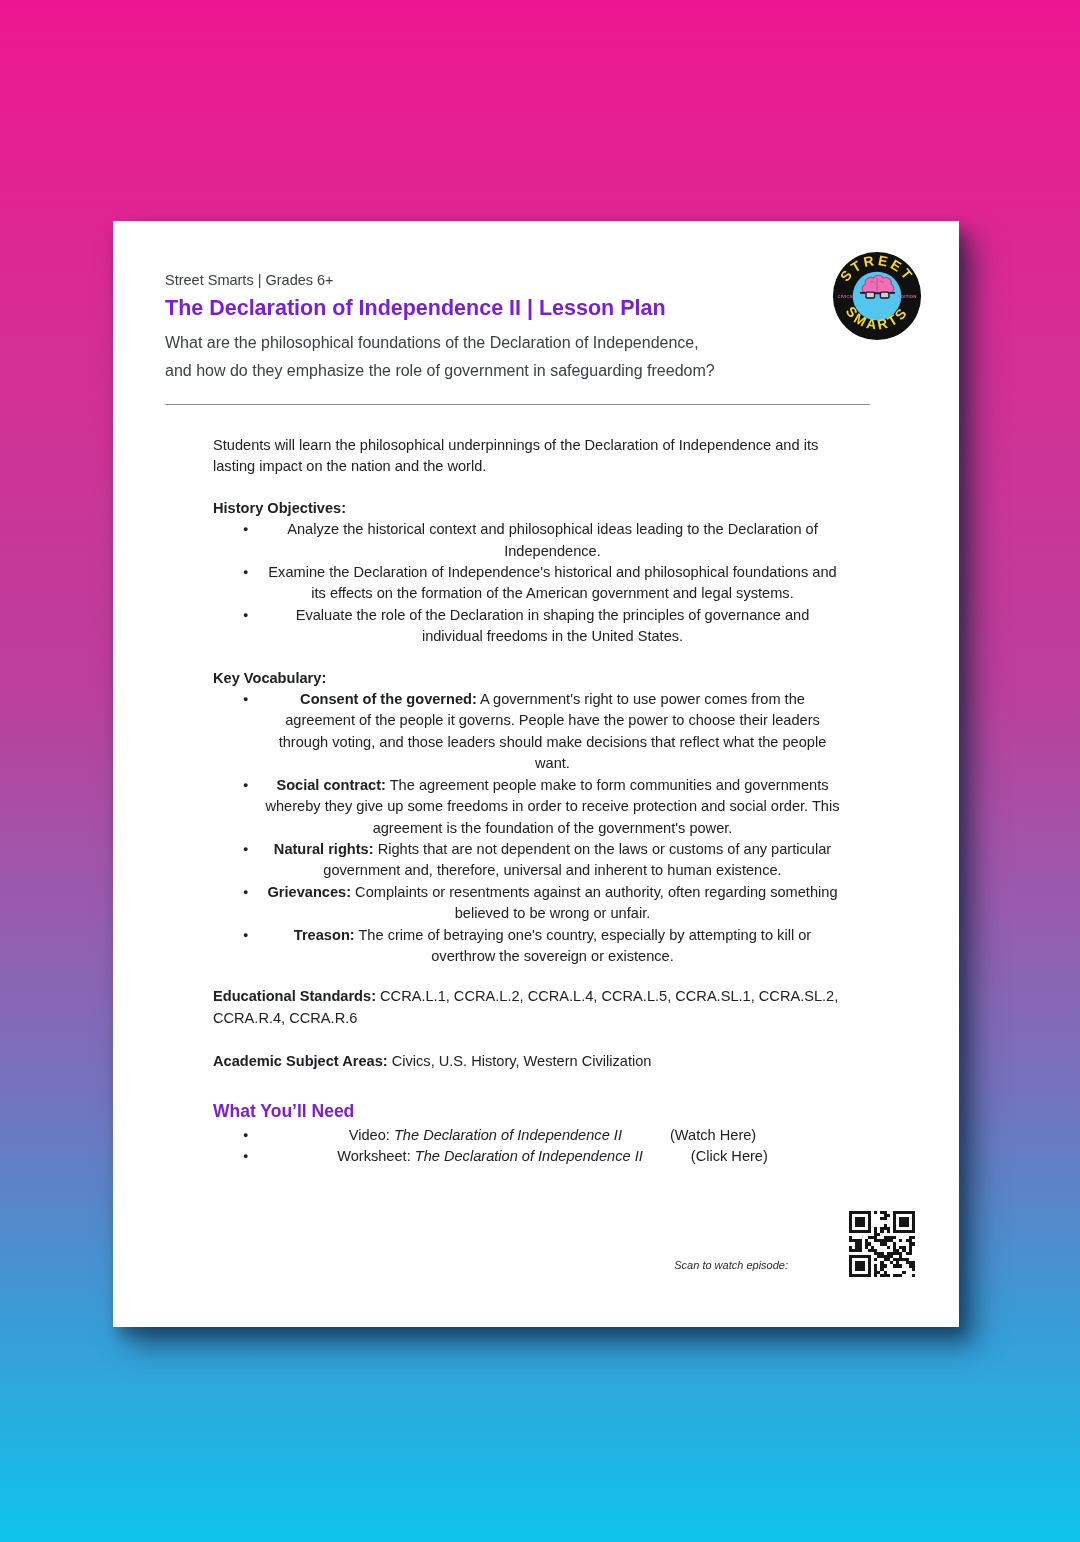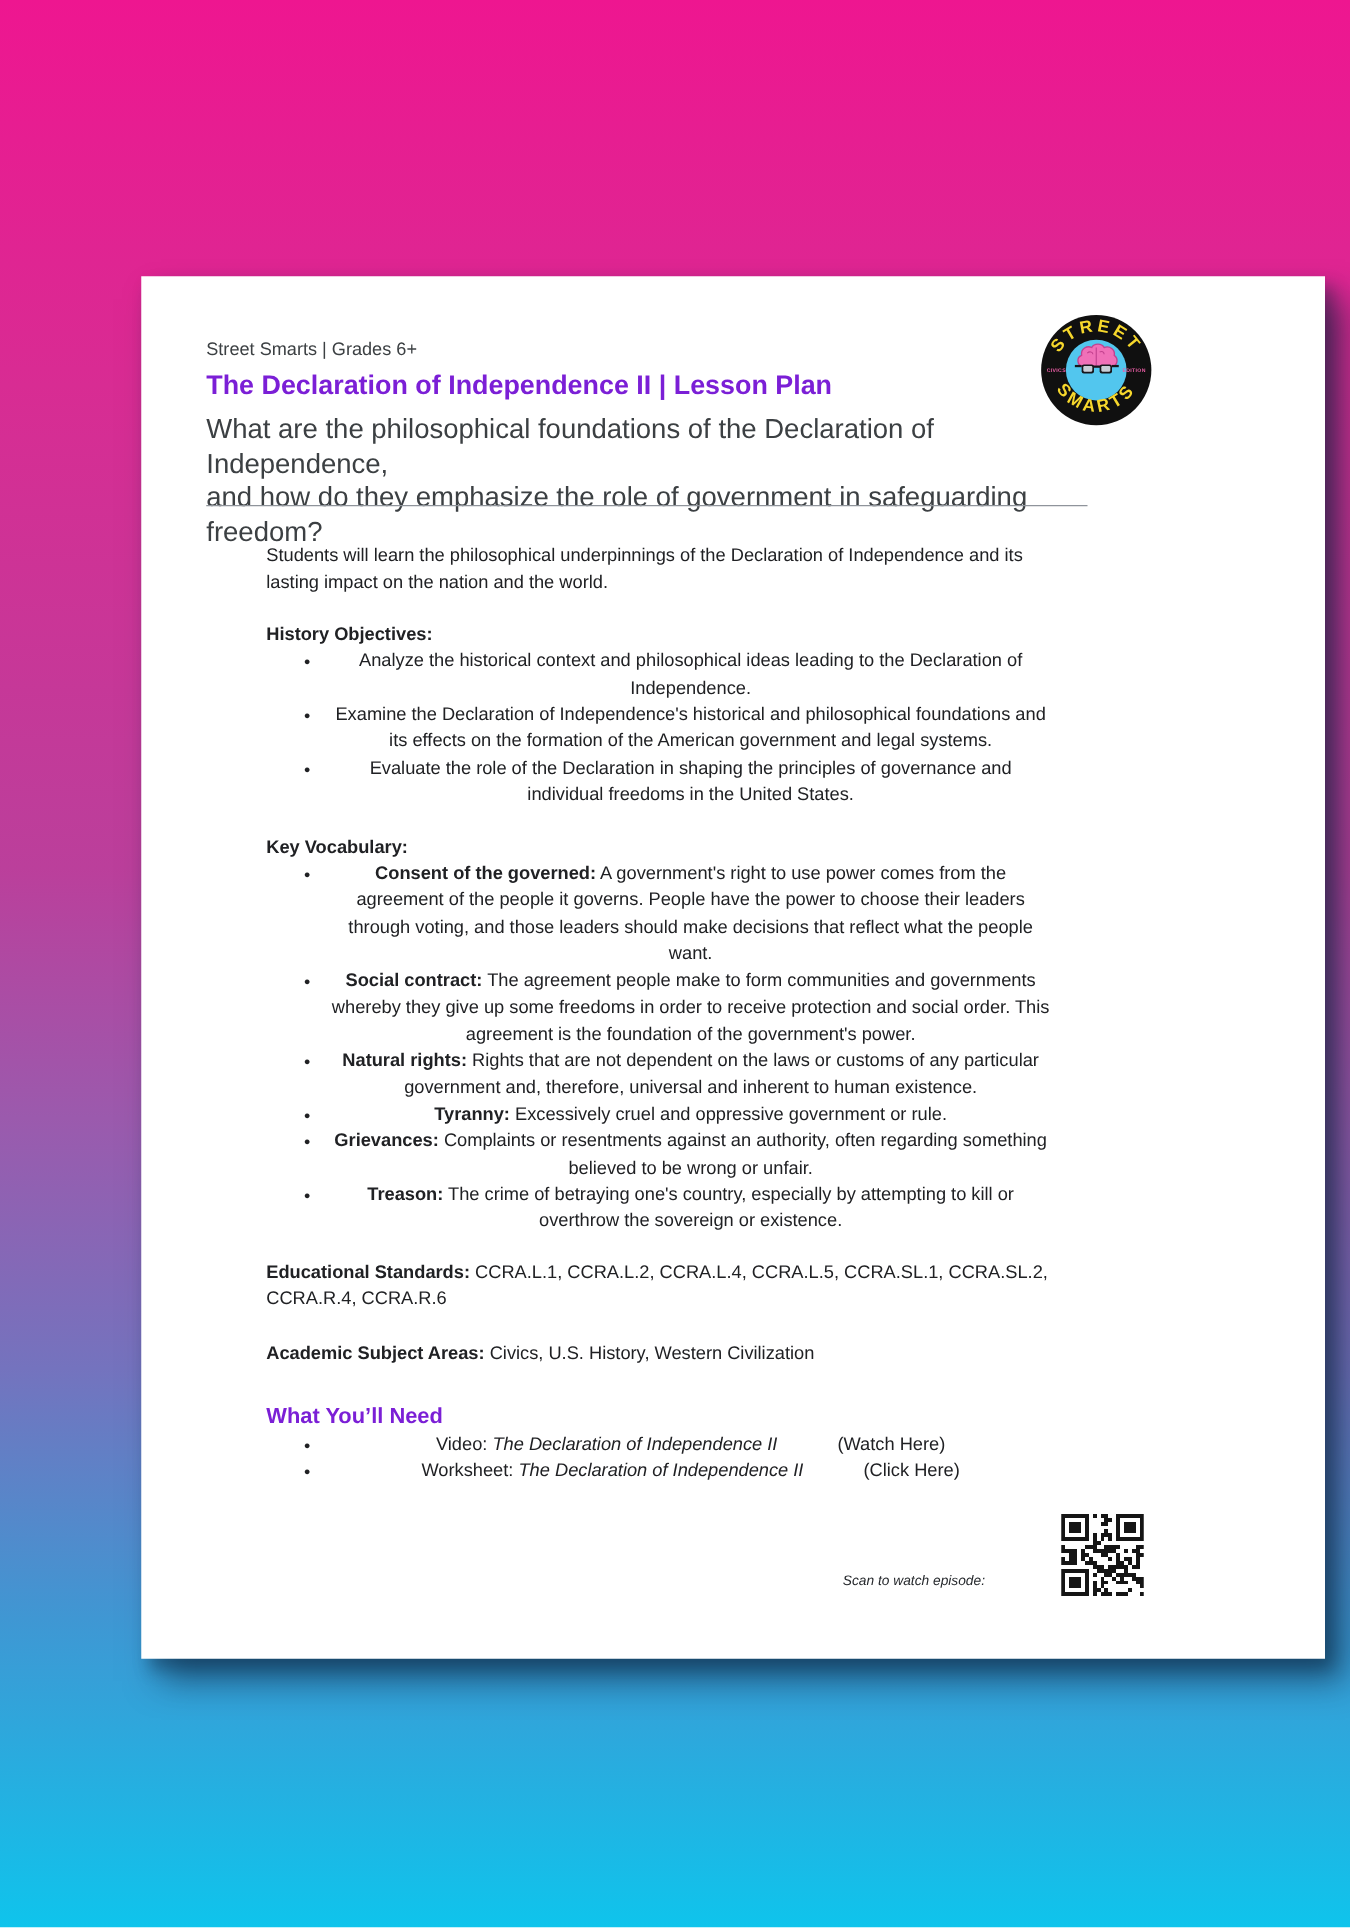--- a/index.html
+++ b/index.html
@@ -12,31 +12,31 @@
       var(--gradient_top) 0%,
       var(--gradient_pink) 20%,
       var(--gradient_magenta) 45%,
       var(--gradient_purple) 58%,
       var(--gradient_violet) 71%,
       var(--gradient_blue) 84%,
       var(--gradient_cyan) 100%);
   }
 
   .page{
-    position:absolute; left:113px; top:221px; width:947px; height:1106px;
+    position:absolute; left:113px; top:221px; width:846px; height:1106px;
     background:#ffffff;
     box-shadow:16px 18px 26px 0 var(--page_shadow), 6px 8px 12px rgba(10,32,58,0.35);
     color:var(--body_text);
   }
 
   
   .header{ position:absolute; left:52px; top:49px; width:660px; }
   .eyebrow{ font-size:14.5px; line-height:21px; color:var(--muted_text); }
   .title{ font-size:21.5px; line-height:28px; font-weight:700; color:var(--accent_purple); margin-top:3px; }
-  .subtitle{ font-size:22px; line-height:27.5px; color:var(--muted_text); margin-top:7px; white-space:pre-line; }
+  .subtitle{ font-size:16px; line-height:27.5px; color:var(--muted_text); margin-top:7px; white-space:pre-line; }
   .rule{ position:absolute; left:52px; top:183px; width:705px; border-top:1px solid var(--rule_gray); }
 
   .logo{ position:absolute; left:719px; top:30px; width:90px; height:90px; }
   .logo .arc{ font-size:15.5px; font-weight:700; letter-spacing:3.2px; fill:var(--logo_yellow); }
   .logo .side{ font-size:4.6px; font-weight:700; fill:var(--logo_pink); letter-spacing:0.3px; }
 
   
   .content{ position:absolute; left:100px; top:214px; width:628px;
             font-size:14.6px; line-height:21.4px; }
   .content b{ font-weight:700; }
@@ -105,21 +105,20 @@
         <li>Analyze the historical context and philosophical ideas leading to the Declaration of Independence.</li>
         <li>Examine the Declaration of Independence's historical and philosophical foundations and its effects on the formation of the American government and legal systems.</li>
         <li>Evaluate the role of the Declaration in shaping the principles of governance and individual freedoms in the United States.</li>
       </ul>
 
       <h3>Key Vocabulary:</h3>
       <ul>
         <li><b>Consent of the governed:</b> <span>A government's right to use power comes from the agreement of the people it governs. People have the power to choose their leaders through voting, and those leaders should make decisions that reflect what the people want.</span></li>
         <li><b>Social contract:</b> <span>The agreement people make to form communities and governments whereby they give up some freedoms in order to receive protection and social order. This agreement is the foundation of the government's power.</span></li>
         <li><b>Natural rights:</b> <span>Rights that are not dependent on the laws or customs of any particular government and, therefore, universal and inherent to human existence.</span></li>
-        <li><b>Tyranny:</b> <span>Excessively cruel and oppressive government or rule.</span></li>
         <li><b>Grievances:</b> <span>Complaints or resentments against an authority, often regarding something believed to be wrong or unfair.</span></li>
         <li><b>Treason:</b> <span>The crime of betraying one's country, especially by attempting to kill or overthrow the sovereign or existence.</span></li>
       </ul>
 
       <p class="standards"><b>Educational Standards:</b> <span>CCRA.L.1, CCRA.L.2, CCRA.L.4, CCRA.L.5, CCRA.SL.1, CCRA.SL.2, CCRA.R.4, CCRA.R.6</span></p>
 
       <p class="subjects"><b>Academic Subject Areas:</b> <span>Civics, U.S. History, Western Civilization</span></p>
 
       <h2 class="need-heading">What You’ll Need</h2>
       <ul class="need-list">

